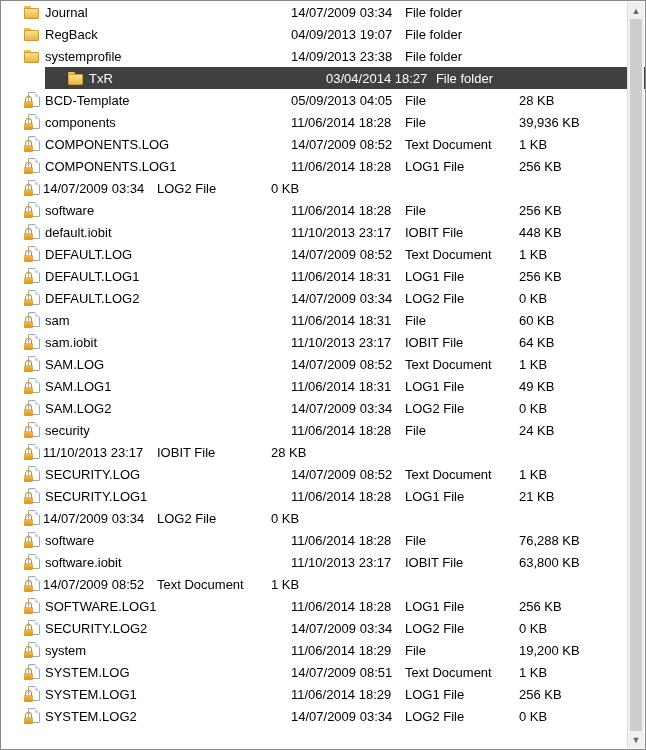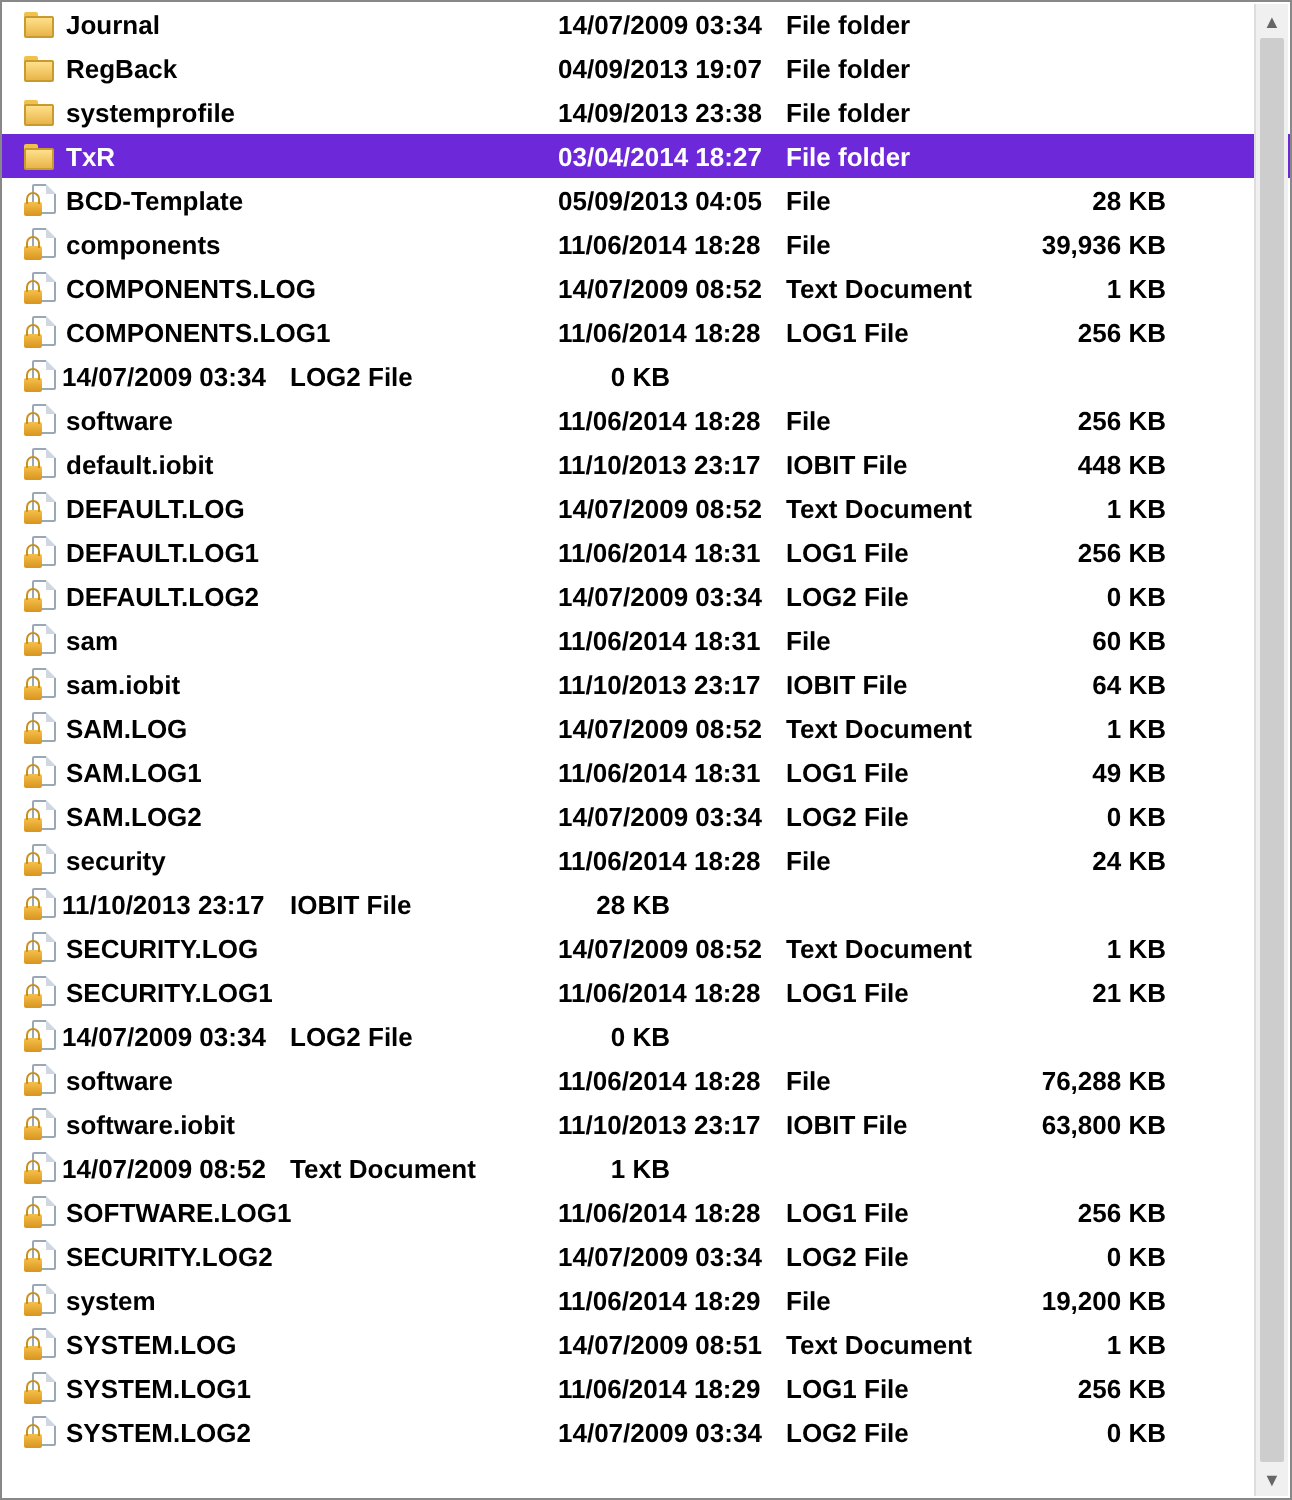--- a/index.html
+++ b/index.html
@@ -14,27 +14,27 @@
     border: 1px solid #888;
     position: relative;
   }
   .file-list {
     width: 100%;
   }
   .row {
     display: flex;
     align-items: center;
     height: 22px;
-    padding: 0 8px;
+    padding: 0 20px;
     white-space: nowrap;
-    font-weight: bold;
   }
   .row.selected {
-    background: #6d28d9;
+    background: #404040;
     color: #fff;
+    margin-left: 44px;
   }
   .icon-cell {
     width: 22px;
     display: flex;
     align-items: center;
     justify-content: center;
     flex-shrink: 0;
   }
   .name-cell {
     width: 248px;
@@ -43,21 +43,21 @@
     text-overflow: ellipsis;
   }
   .date-cell {
     width: 114px;
   }
   .type-cell {
     width: 114px;
   }
   .size-cell {
     width: 82px;
-    text-align: right;
+    text-align: left;
     padding-right: 6px;
   }
   
   .folder-icon {
     width: 16px;
     height: 13px;
     position: relative;
   }
   .folder-icon::before {
     content: "";

